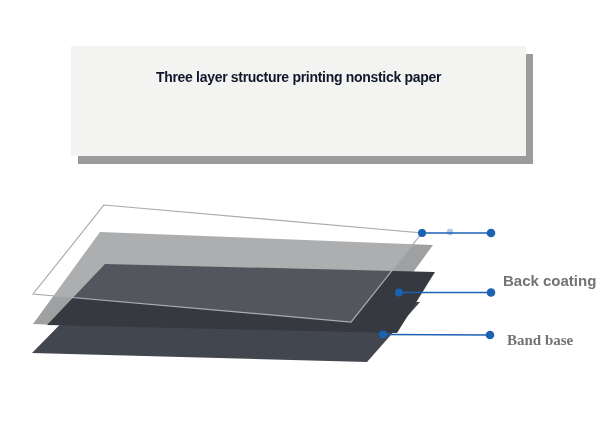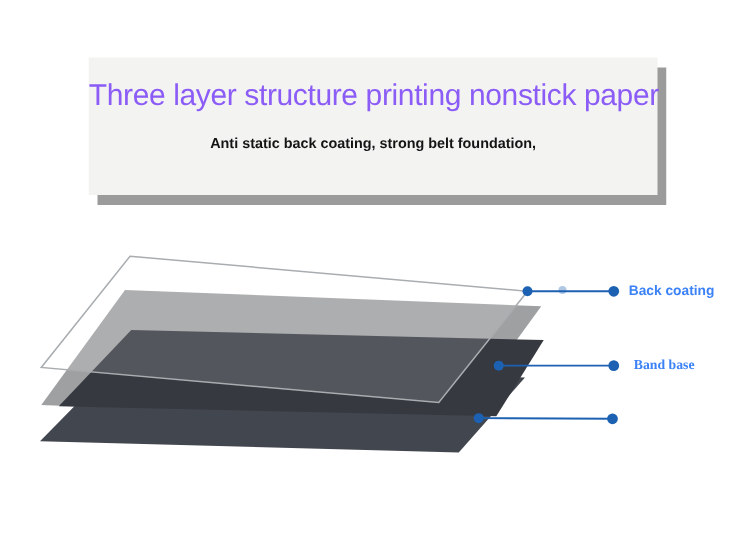--- a/index.html
+++ b/index.html
@@ -19,25 +19,25 @@
     top: 46px;
     width: 455px;
     height: 110px;
     box-sizing: border-box;
     background: #f3f3f2;
     box-shadow: 7px 8px 0 #9b9b9b;
     text-align: center;
     padding-top: 20px;
   }
   .header-title {
-    font-size: 24px;
+    font-size: 14px;
     line-height: 22px;
-    font-weight: normal;
+    font-weight: bold;
     letter-spacing: -0.3px;
-    color: #8b5cf6;
+    color: #0f172a;
     white-space: nowrap;
   }
   .header-sub {
     font-size: 11.5px;
     line-height: 20px;
     font-weight: bold;
     color: #141414;
     white-space: nowrap;
   }
   .header-sub.first { margin-top: 17px; }
@@ -46,35 +46,35 @@
   .diagram { position: absolute; left: 0; top: 0; width: 600px; height: 430px; }
   .diagram svg { position: absolute; left: 0; top: 0; }
 
   .sheet { stroke: none; }
   .outline-sheet { stroke: #a9adb0; stroke-width: 1.2; }
   .connector { stroke-width: 1.5; }
   .dot-faint { opacity: 0.35; }
 
   .layer-label {
     position: absolute;
-    font-size: 11px;
+    font-size: 15px;
     line-height: 16px;
     font-weight: bold;
-    color: #3b82f6;
+    color: #737373;
     white-space: nowrap;
+    margin-top: 48px;
   }
 </style>
 </head>
 <body>
 
 <div class="stage">
 
   <div class="header-card">
     <div class="header-title">Three layer structure printing nonstick paper</div>
-    <div class="header-sub first">Anti static back coating, strong belt foundation,</div>
   </div>
 
   <div class="diagram">
     <svg width="600" height="430" viewBox="0 0 600 430">
 
       <polygon class="sheet" points="100,232 433,245 366,337 33,324" fill="#9fa0a2"></polygon>
 
       <polygon class="sheet" points="90,294 420,302 367,362 32,353" fill="#42464e"></polygon>
 
       <polygon class="sheet" points="105,264 435,272 397,333 47,325" fill="#363940"></polygon>

